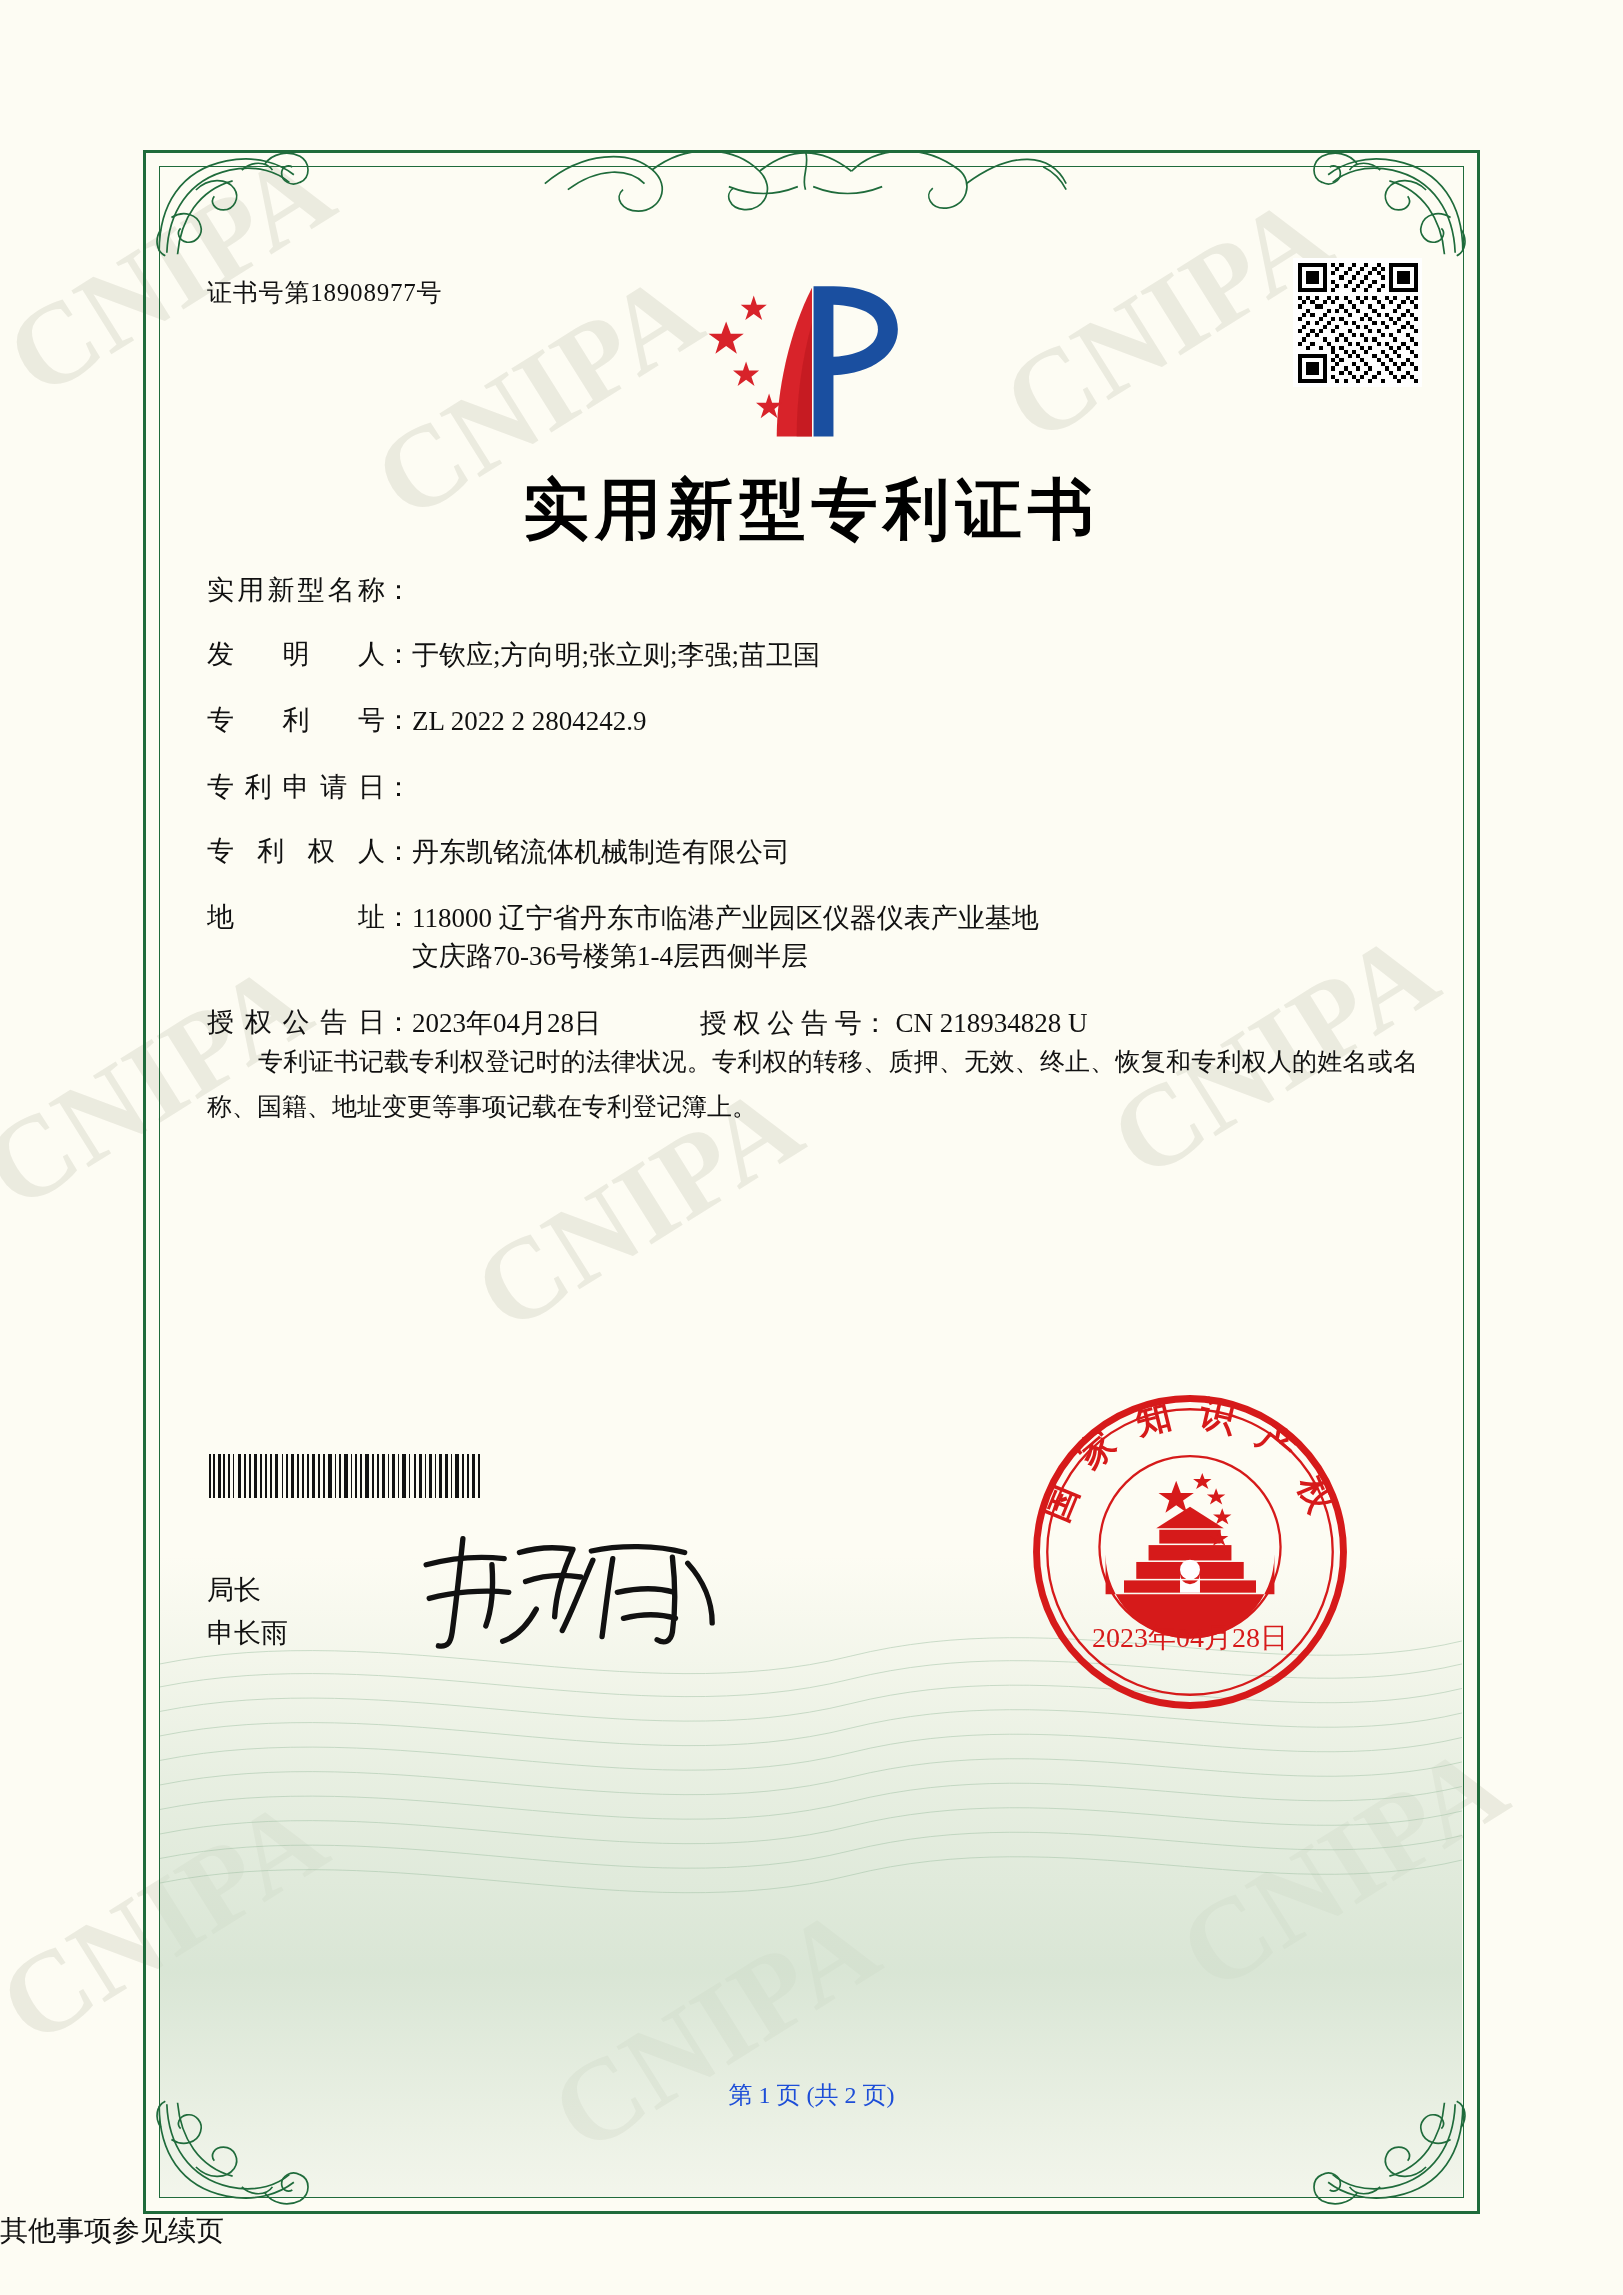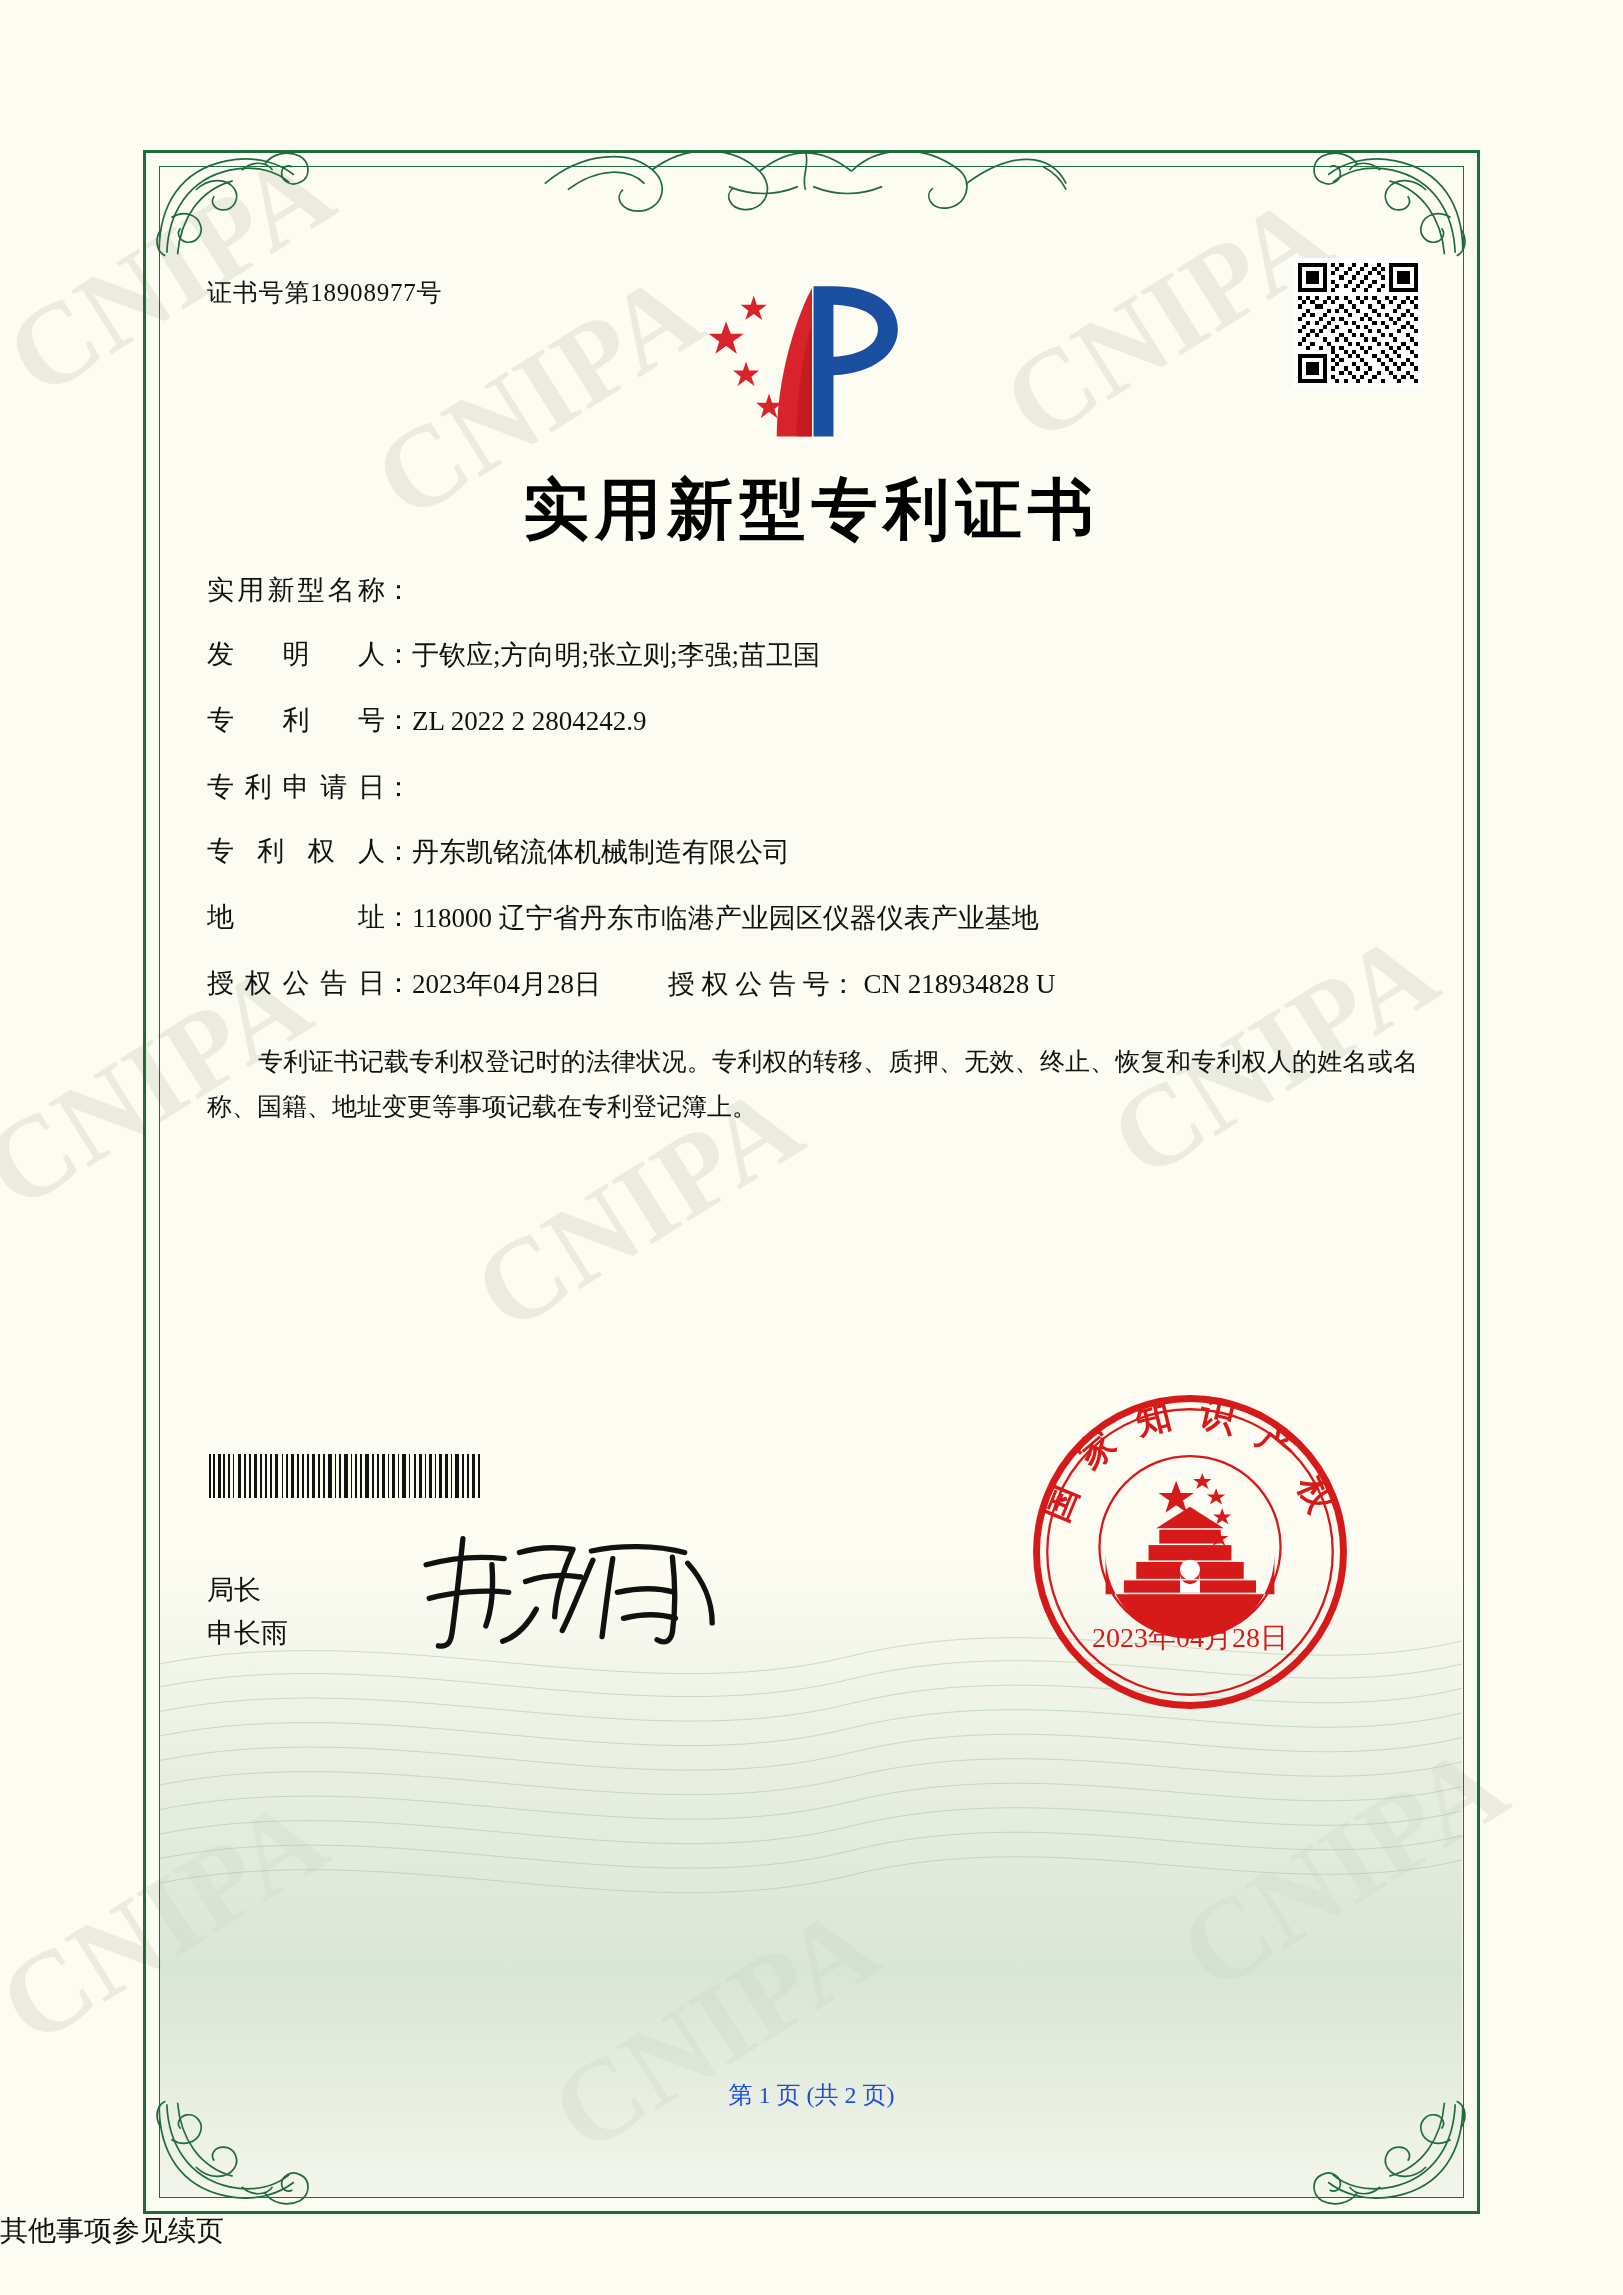--- a/index.html
+++ b/index.html
@@ -184,21 +184,21 @@
     text-align: left;
   }
   .row .val {
     flex: 1 1 auto;
     font-size: 27px;
     line-height: 1.42;
   }
   .row .val .line2 { display: block; }
 
   .row.inline-two .val2-label {
-    margin-left: 60px;
+    margin-left: 92px;
     display: inline-block;
   }
 
   .paragraphs {
     position: absolute;
     left: 48px;
     top: 874px;
     width: 1211px;
     font-size: 25px;
     line-height: 1.78;
@@ -685,20 +685,21 @@
       </div>
 
       <div class="row">
         <div class="lbl">
           <span>地</span>
           <span>址</span>
         </div>
         <div class="colon">：</div>
         <div class="val">
           <span>118000 辽宁省丹东市临港产业园区仪器仪表产业基地</span>
+          <span class="line2">文庆路70-36号楼第1-4层西侧半层</span>
         </div>
       </div>
 
       <div class="row inline-two">
         <div class="lbl">
           <span>授</span>
           <span>权</span>
           <span>公</span>
           <span>告</span>
           <span>日</span>

